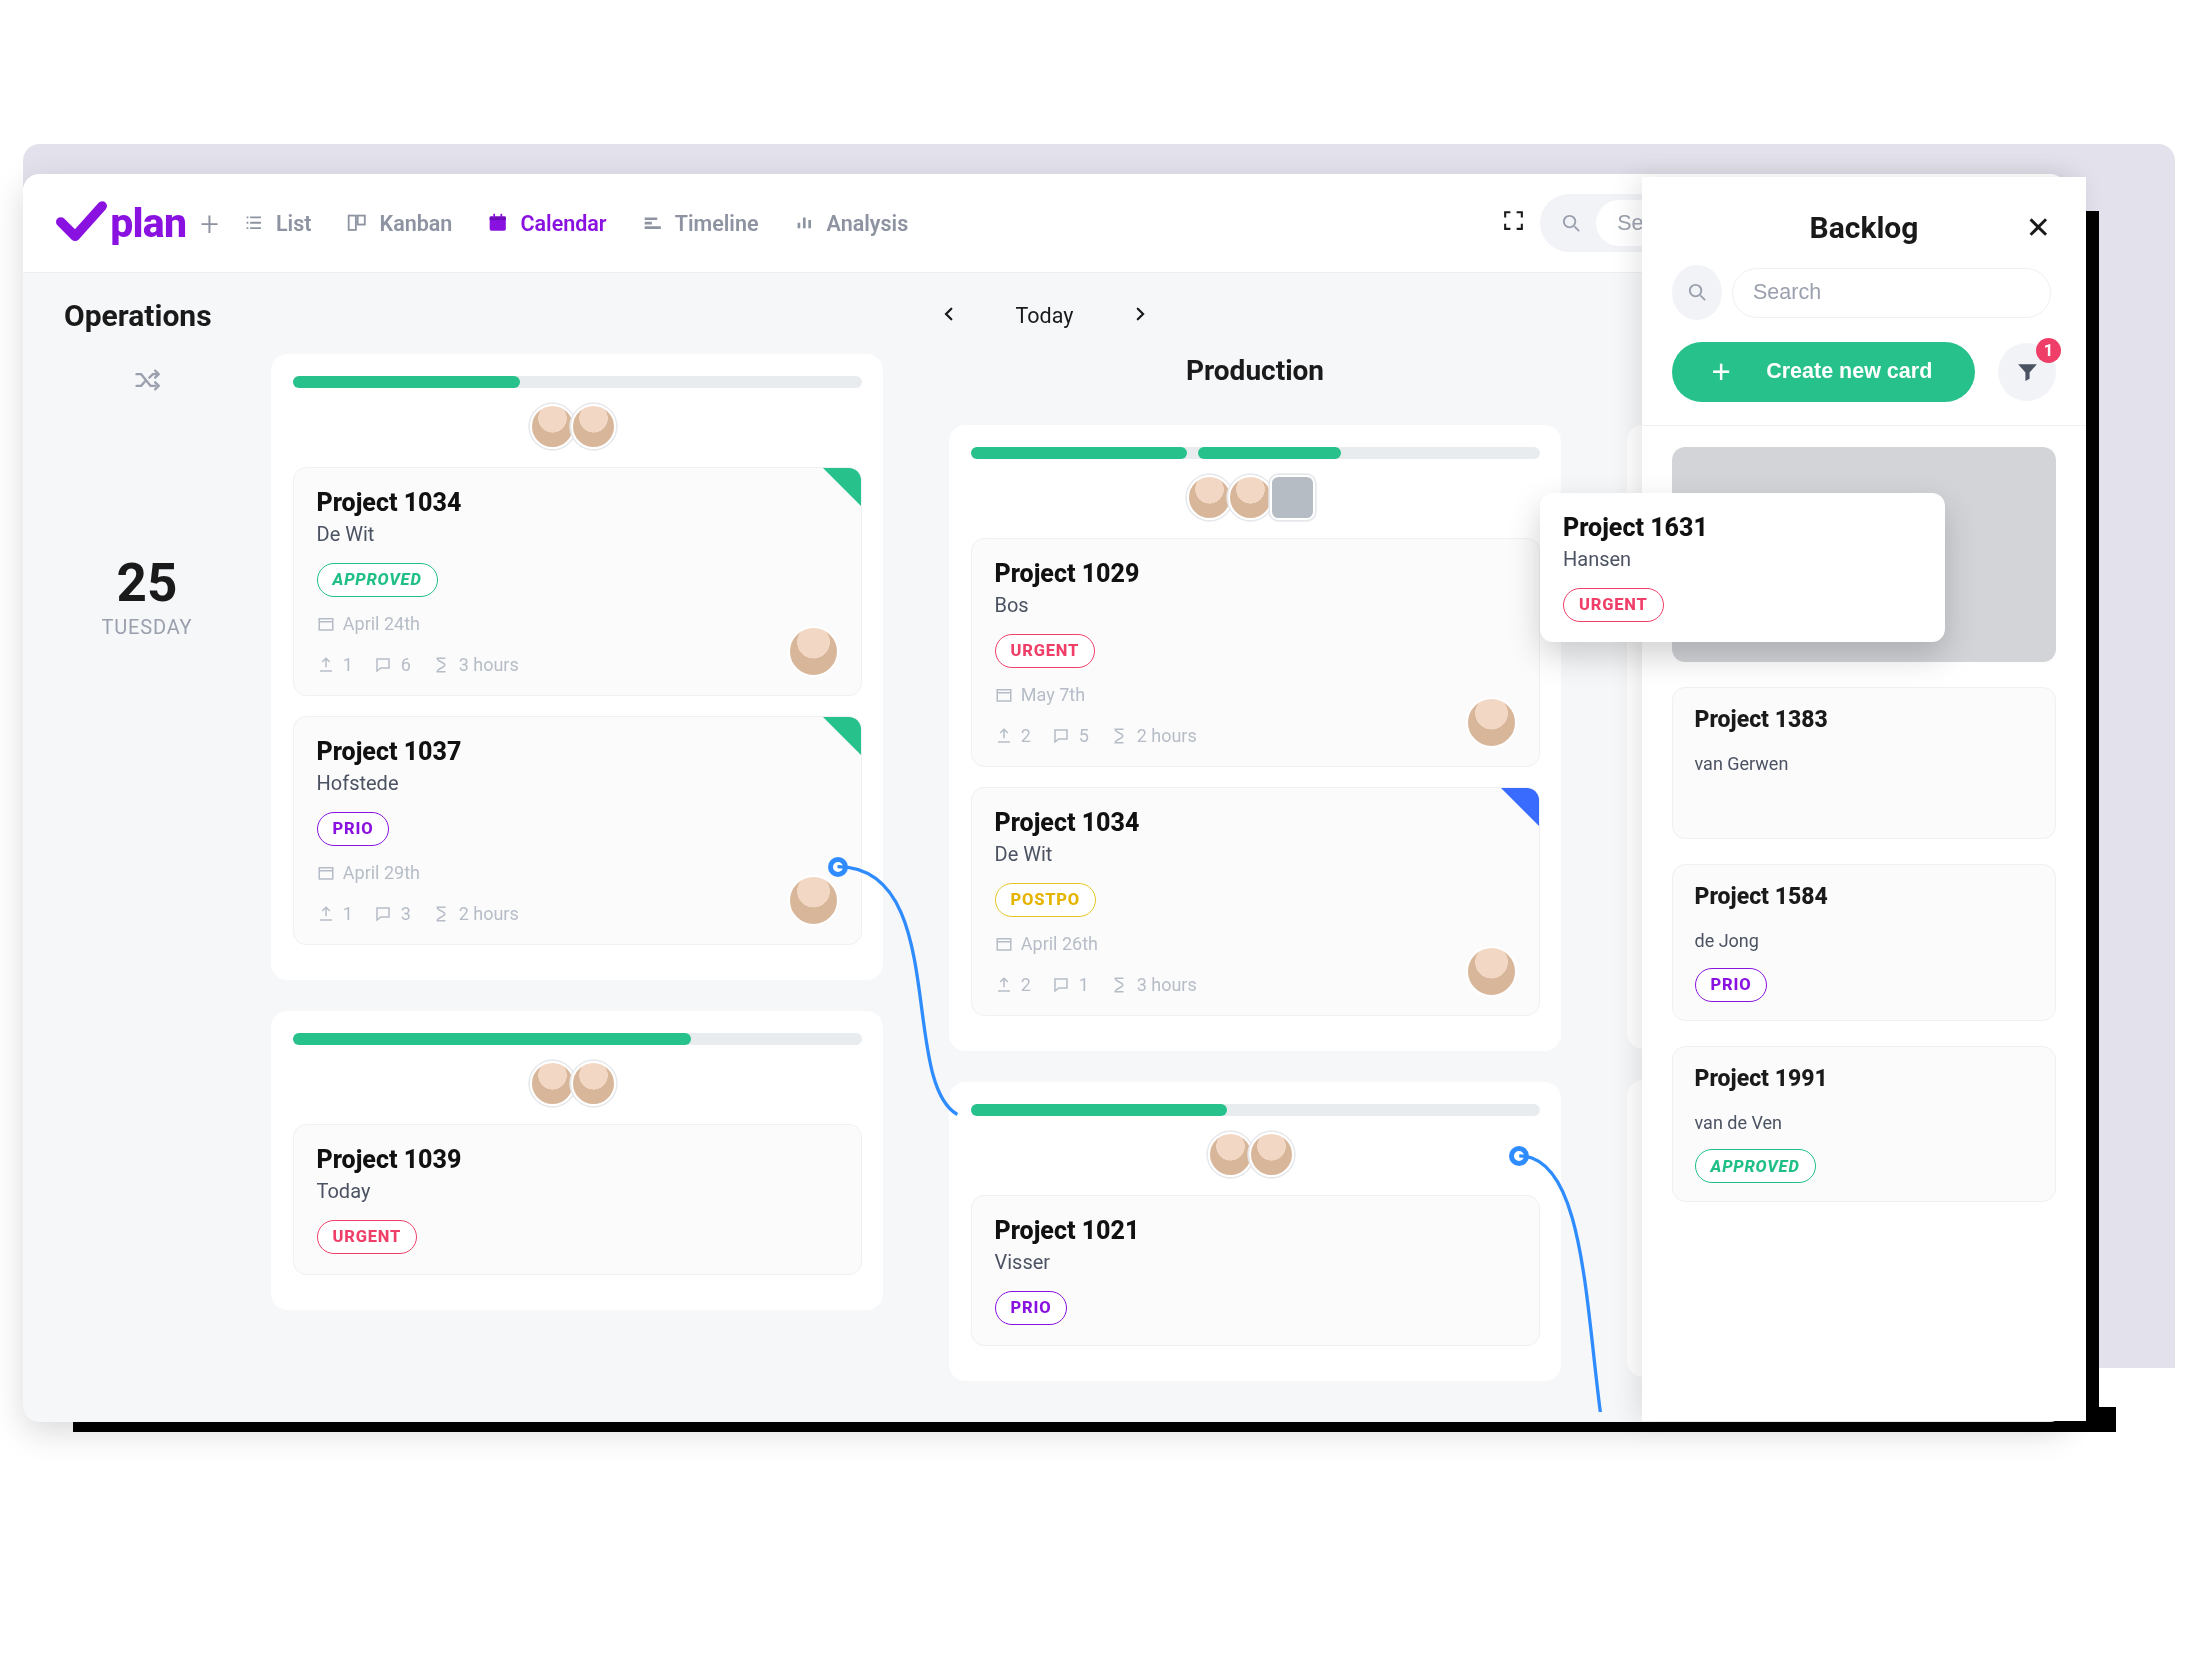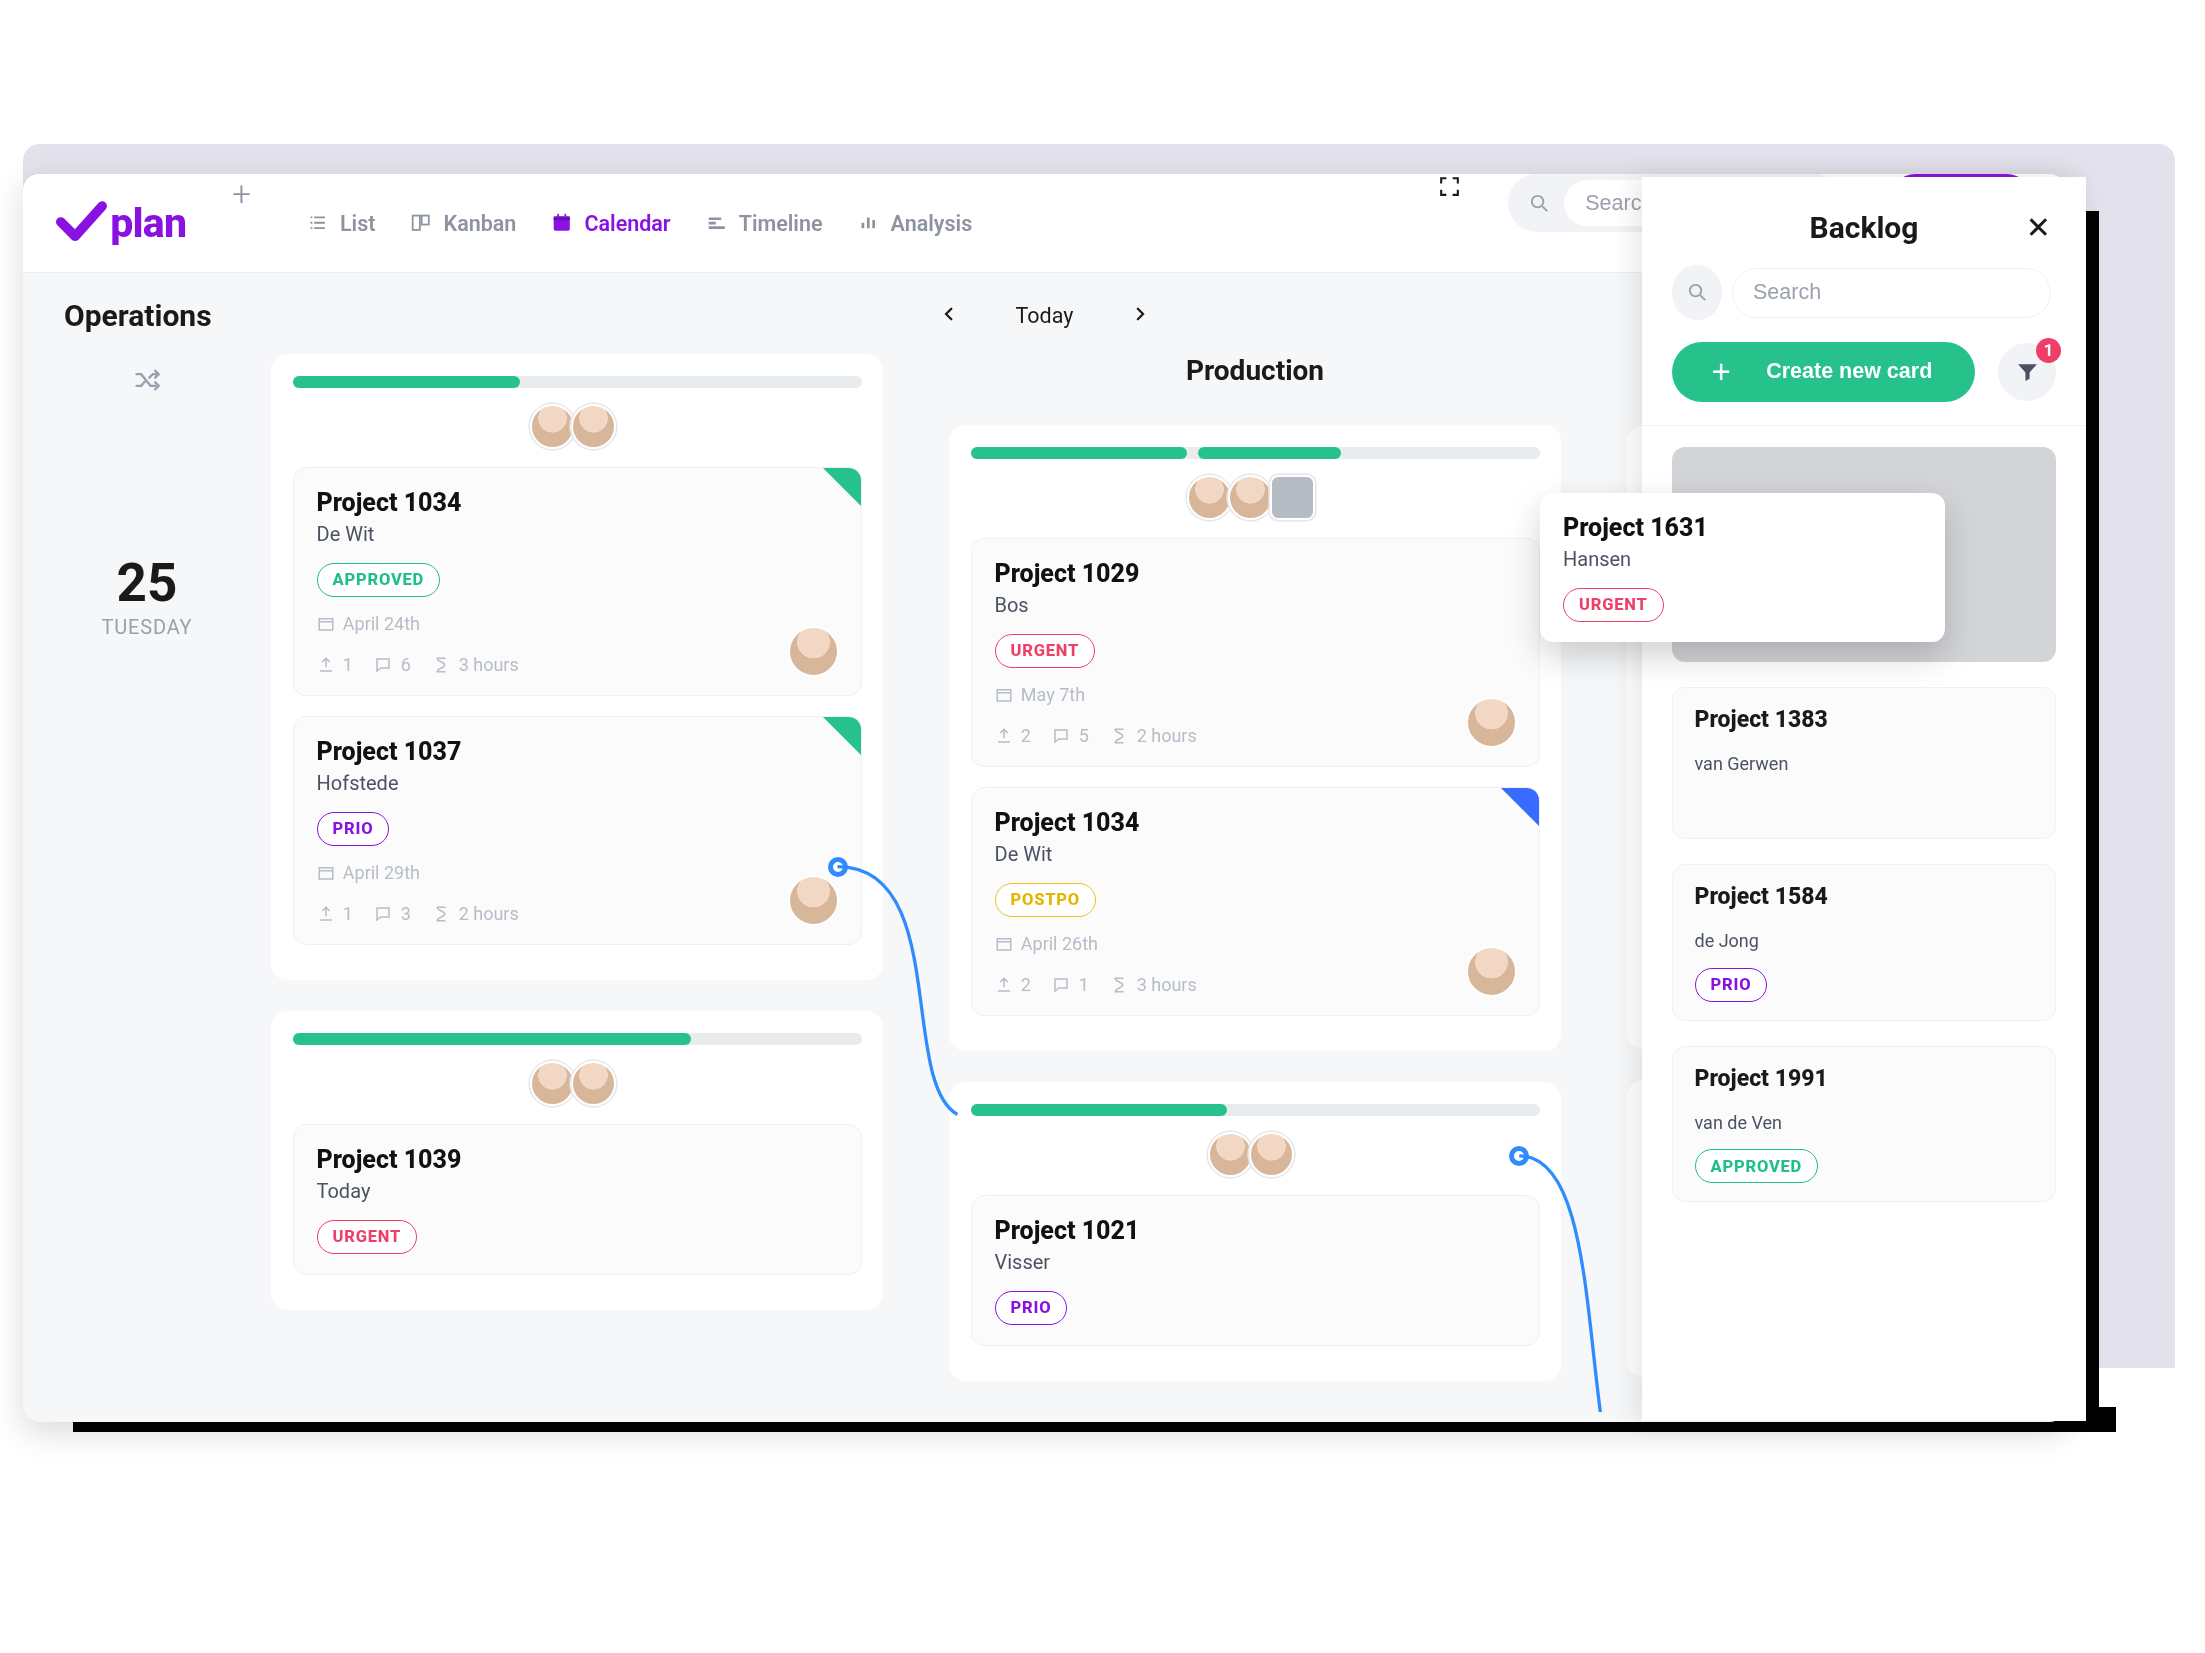--- a/index.html
+++ b/index.html
@@ -33,22 +33,23 @@
   .winshadow {
     position: absolute;
     left: 73px; right: 89px; bottom: 222px; height: 25px;
     background: #000; z-index: 0;
   }
   
   .topbar {
     height: 99px;
     background: #fff;
     display: flex;
+    align-items: center;
     padding: 0 33px;
-    gap: 46px;
+    gap: 14px;
     border-bottom: 1.7px solid #eceef2;
   }
   .logo {
     display: flex; align-items: center; gap: 3.3px;
     color: #8a12e0;
     font-weight: 800; font-size: 41px; letter-spacing: -0.8px;
   }
   .logo svg { width: 51px; height: 51px; }
   .plus { font-size: 33px; color: #8d93a1; font-weight: 300; cursor: pointer; }
   .views { display: flex; gap: 35px; align-items: center; margin-left: 10px;}
@@ -142,21 +143,21 @@
   .corner.blue  { border-top: 38px solid #3a6bff; }
   .corner.purple{ border-top: 38px solid #8a12e0; }
   .card-title { font-size: 25px; font-weight: 800; color: #111; }
   .card-sub { font-size: 20px; color: #4b5261; margin-top: 5px; }
   .tag {
     display: inline-block; margin-top: 16.5px;
     font-size: 16.5px; font-weight: 800; letter-spacing: 0.8px;
     padding: 6.6px 15px; border-radius: 826px; border: 1.7px solid;
     background: #fff;
   }
-  .tag.approved { color: #1fbf86; border-color: #1fbf86; }
+  .tag.approved { color: #1fbf86; border-color: #1fbf86; font-style: italic; }
   .tag.urgent   { color: #ef3f68; border-color: #ef3f68; }
   .tag.prio     { color: #8a12e0; border-color: #8a12e0; }
   .tag.control  { color: #e4b400; border-color: #e4c523; }
   .tag.postponed{ color: #f2a93b; border-color: #f2a93b; }
   .meta-date { color: #b6bdc7; font-size: 18px; margin-top: 16.5px; display:flex; align-items:center; gap:8.3px;}
   .meta { color: #b6bdc7; font-size: 18px; margin-top: 20px; display: flex; align-items: center; gap: 21.5px;}
   .meta .grp { display:flex; align-items:center; gap: 8.3px;}
   .meta svg, .meta-date svg { width: 18px; height: 18px; }
   .card-avatar {
     position: absolute; right: 21.5px; bottom: 18px;

